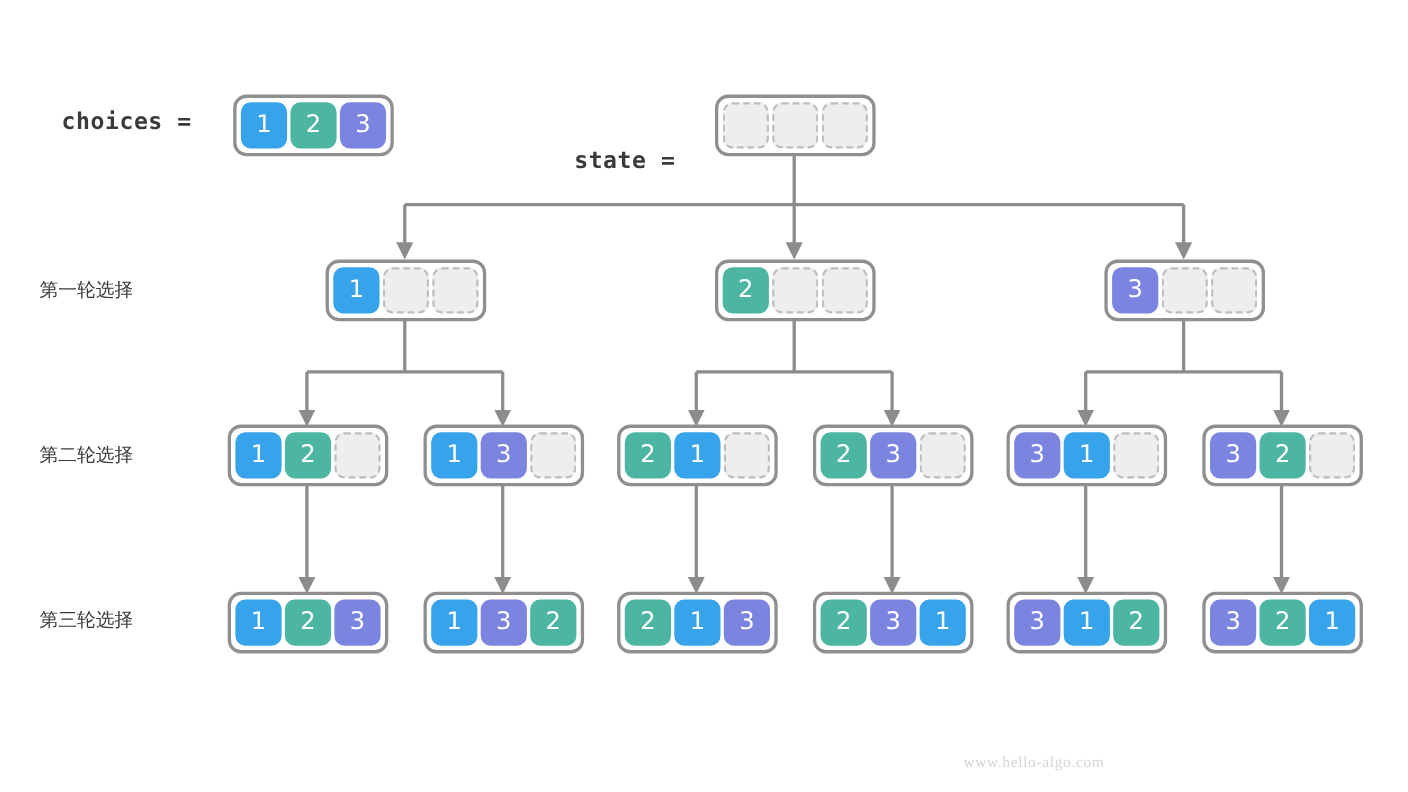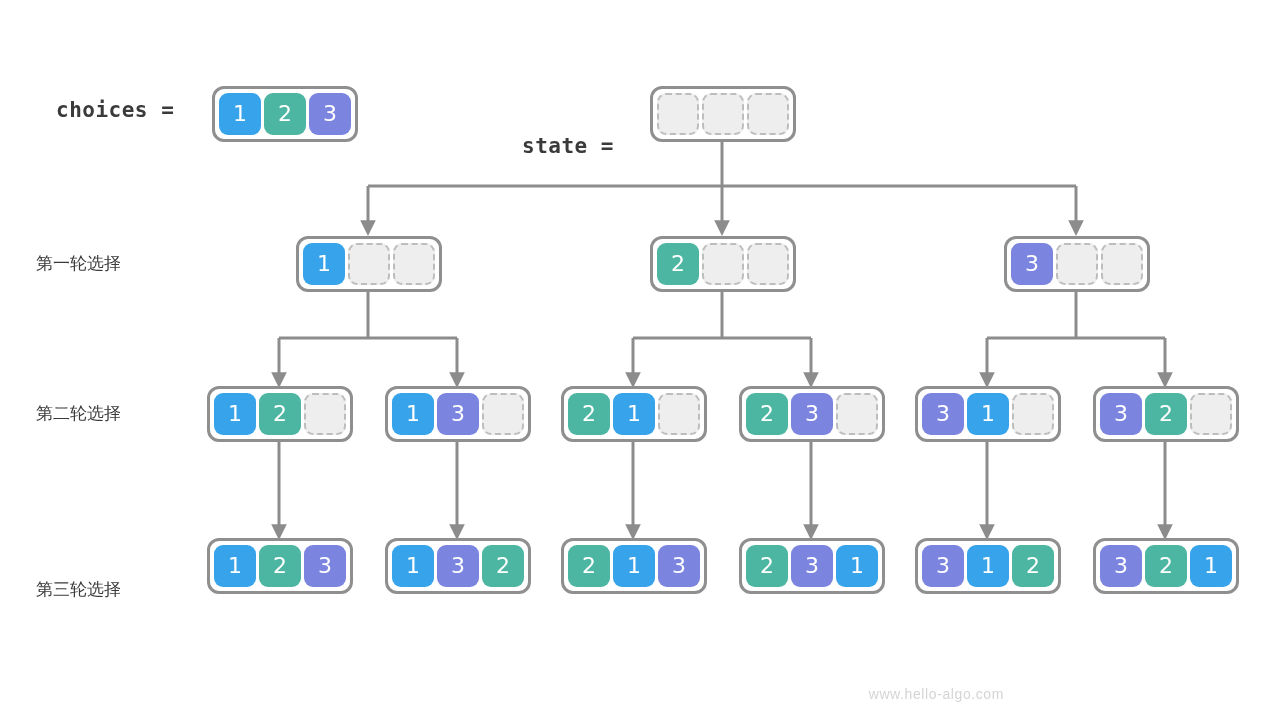--- a/index.html
+++ b/index.html
@@ -83,21 +83,21 @@
     font-size: 17px;
     color: #3a3a3a;
     white-space: nowrap;
   }
 
   
   .watermark {
     position: absolute;
     right: 28px;
     bottom: 18px;
-    font-family: Liberation Sans, sans-serif;
+    font-family: Liberation Serif, serif;
     font-size: 14px;
     color: #d4d4d4;
     letter-spacing: 0.6px;
   }
 </style>
 </head>
 <body>
 
 <div id="canvas">
 
@@ -148,21 +148,21 @@
 
   <div class="eq-label" style="left:522px; top:98px;margin-top:36px;">state =</div>
   <div class="node" id="state-node" style="left:650px; top:86px;">
       <div class="cell empty"></div>
       <div class="cell empty"></div>
       <div class="cell empty"></div>
     </div>
 
   <div class="row-label" style="left:36px; top:252px;">第一轮选择</div>
   <div class="row-label" style="left:36px; top:402px;text-align:center;">第二轮选择</div>
-  <div class="row-label" style="left:36px; top:578px;">第三轮选择</div>
+  <div class="row-label" style="left:36px; top:552px;">第三轮选择</div>
 
   <div id="tree-nodes">
       <div class="node" style="left: 296px; top: 236px;">
         <div class="cell v1">1</div>
         <div class="cell empty"></div>
         <div class="cell empty"></div>
       </div>
       <div class="node" style="left: 650px; top: 236px;">
         <div class="cell v2">2</div>
         <div class="cell empty"></div>

